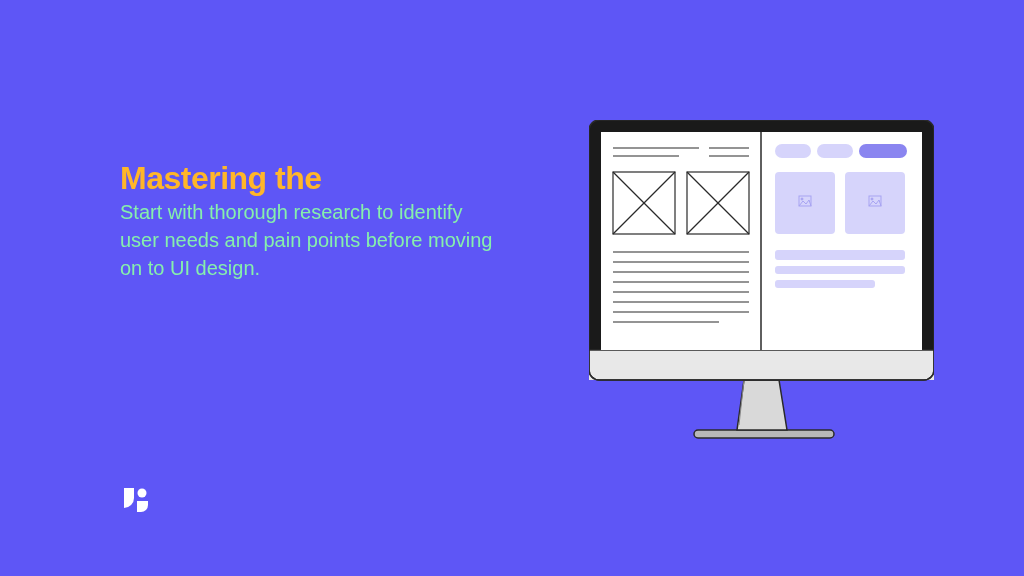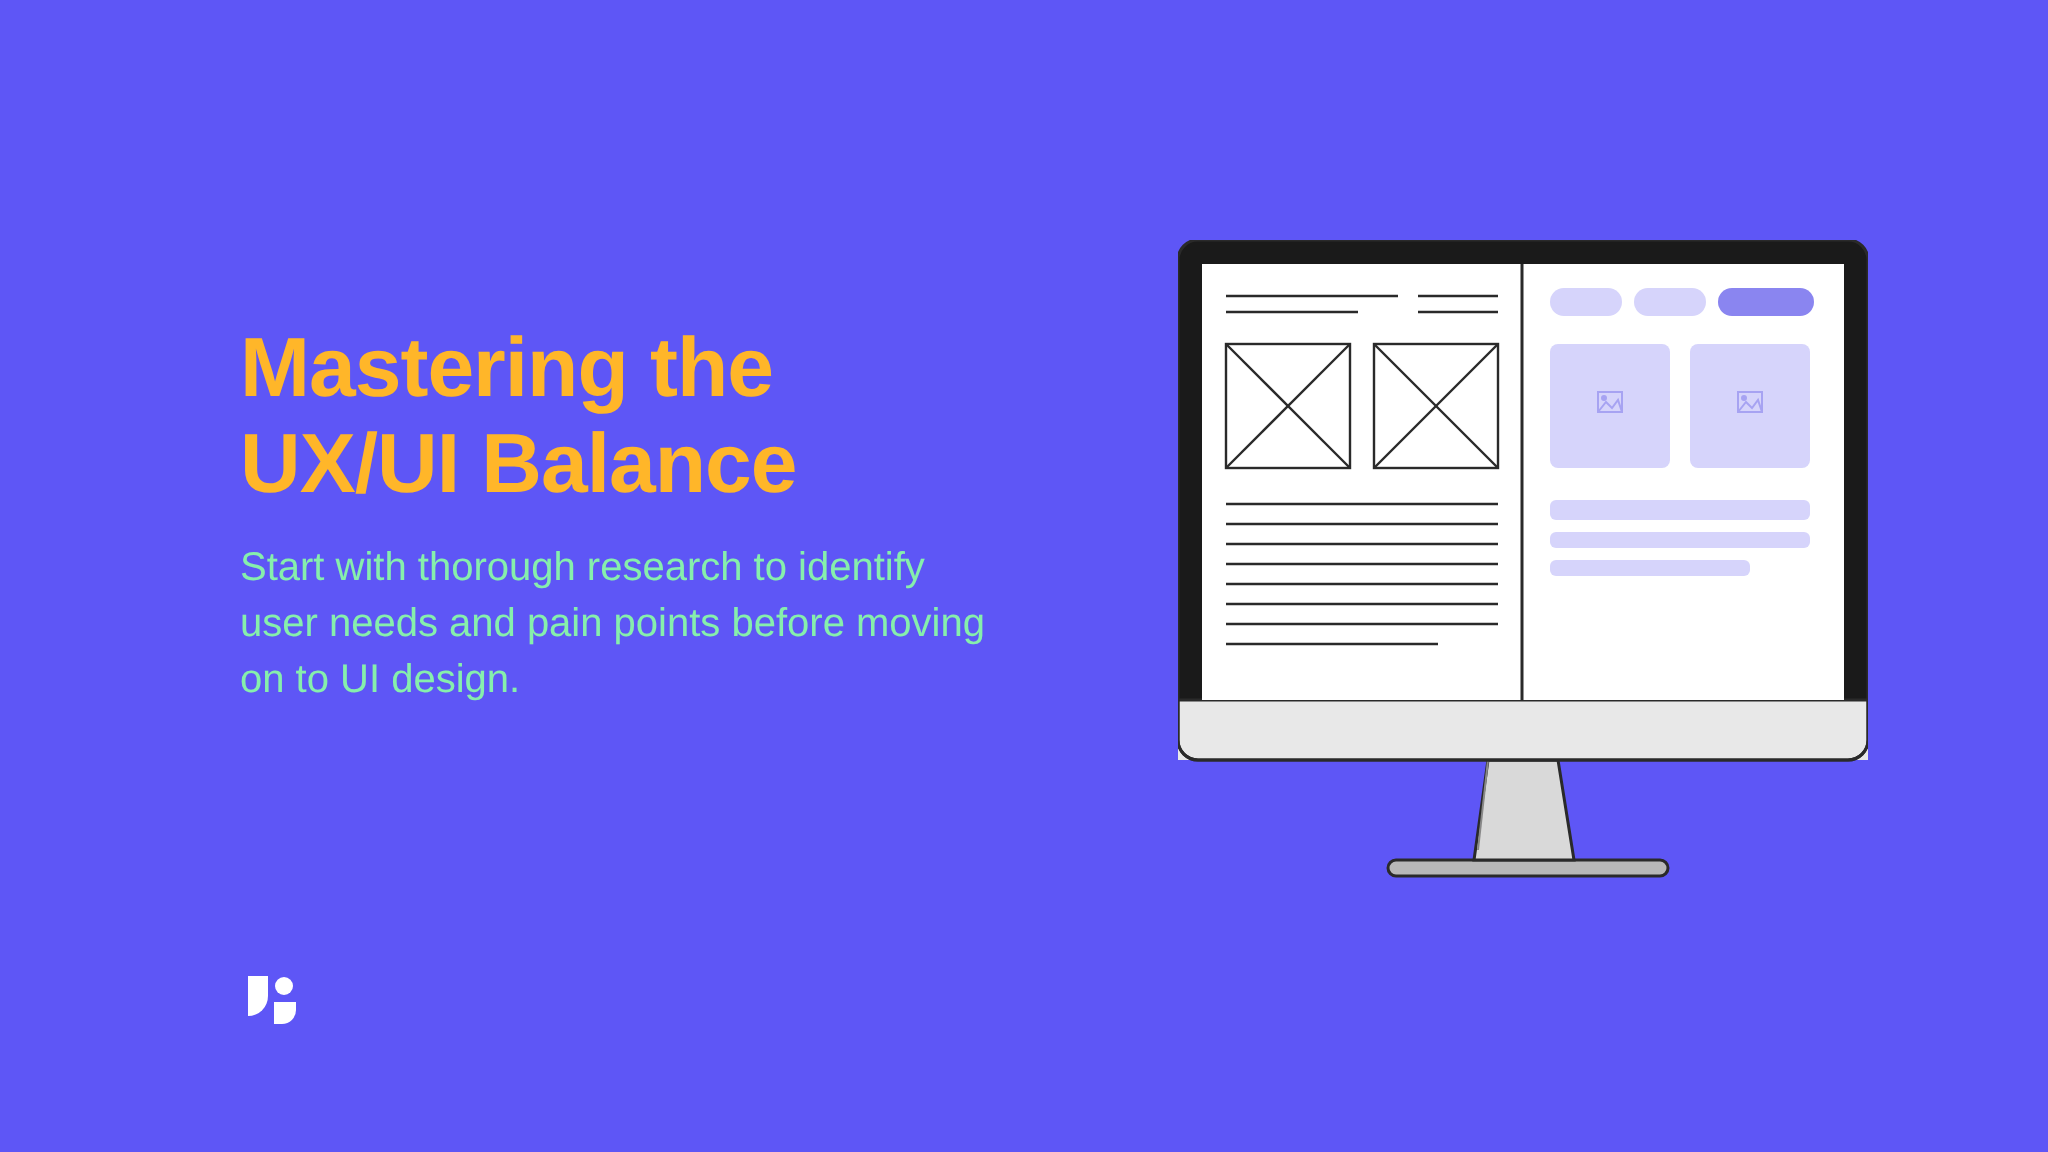--- a/index.html
+++ b/index.html
@@ -12,24 +12,24 @@
     overflow: hidden;
   }
   .content {
     position: absolute;
     left: 120px;
     top: 160px;
     width: 380px;
   }
   .title {
     color: #FFB629;
-    font-size: 42px;
+    font-size: 32px;
     font-weight: 700;
     line-height: 1.15;
-    margin-bottom: 13px;
+    margin-bottom: 1px;
     letter-spacing: -0.5px;
   }
   .subtitle {
     color: #86efac;
     font-size: 20px;
     font-weight: 400;
     line-height: 1.4;
   }
   .logo {
     position: absolute;
@@ -45,21 +45,20 @@
     width: 345px;
     height: 320px;
   }
 </style>
 </head>
 <body>
 
 <div class="content">
   <h1 class="title">
     <span>Mastering the</span><br>
-    <span>UX/UI Balance</span>
   </h1>
   <p class="subtitle">Start with thorough research to identify user needs and pain points before moving on to UI design.</p>
 </div>
 
 <div class="logo">
   <svg viewBox="0 0 32 32" width="32" height="32">
     <path d="M4 4 h10 v10 a10 10 0 0 1 -10 10 z" fill="#ffffff"></path>
     <circle cx="22" cy="9" r="4.5" fill="#ffffff"></circle>
     <path d="M17 17 h11 v4 a7 7 0 0 1 -7 7 h-4 z" fill="#ffffff"></path>
   </svg>

